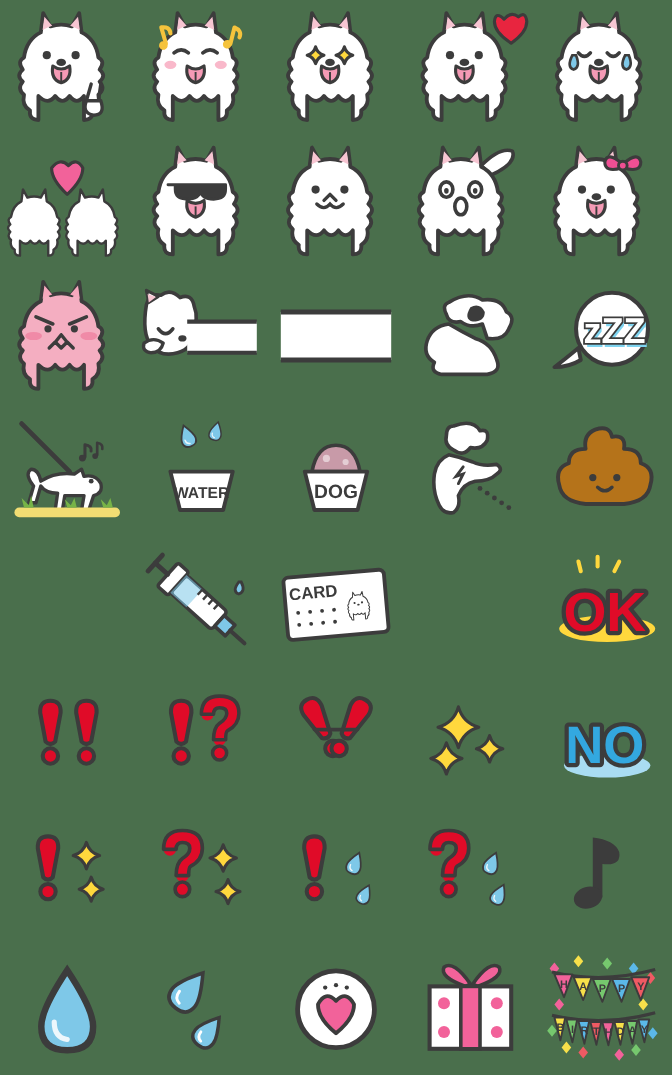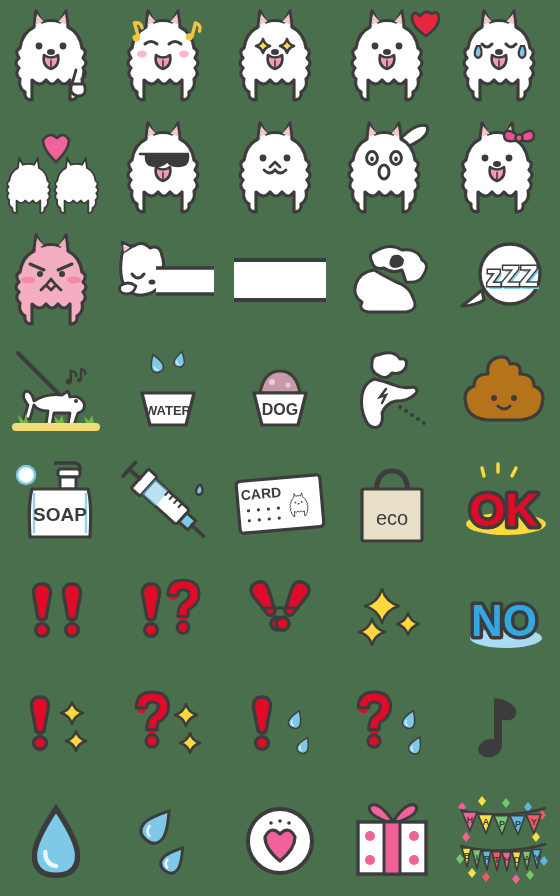--- a/index.html
+++ b/index.html
@@ -306,33 +306,20 @@
     <div class="cell" style="grid-area: 4 / 5;">
       <span>
         <svg width="84" height="76" viewBox="0 0 84 76">
           <path d="M34 4 Q46 0 48 10 Q60 8 58 20 Q72 20 72 32 Q84 36 80 50 Q78 64 58 66 L26 66 Q6 64 4 50 Q0 36 12 32 Q12 20 26 20 Q24 8 34 4 Z" fill="#b5731a" stroke="#3c3c3c" stroke-width="3.2" stroke-linejoin="round"></path>
           <circle cx="32" cy="44" r="3" fill="#3c3c3c"></circle>
           <circle cx="52" cy="44" r="3" fill="#3c3c3c"></circle>
           <path d="M36 52 Q42 58 48 52" fill="none" stroke="#3c3c3c" stroke-width="2.8" stroke-linecap="round"></path>
         </svg>
       </span>
     </div>
-    <div class="cell" style="grid-area: 5 / 1;">
-      <span>
-        <svg width="92" height="90" viewBox="0 0 92 90">
-          <circle cx="16" cy="16" r="9" fill="#fff" stroke="#7ec8e8" stroke-width="2.4"></circle>
-          <path d="M44 4 L64 4 Q70 4 70 10 Q70 14 64 14 L58 14 L58 26" fill="none" stroke="#3c3c3c" stroke-width="3.4" stroke-linejoin="round"></path>
-          <rect x="48" y="10" width="22" height="8" rx="3" fill="#fff" stroke="#3c3c3c" stroke-width="3"></rect>
-          <rect x="50" y="18" width="16" height="12" fill="#fff" stroke="#3c3c3c" stroke-width="3"></rect>
-          <path d="M22 30 L78 30 Q82 44 80 78 L20 78 Q18 44 22 30 Z" fill="#fff" stroke="#3c3c3c" stroke-width="3.2" stroke-linejoin="round"></path>
-          <path d="M24 34 L24 74 M76 34 L76 74" stroke="#7ec8e8" stroke-width="2.4" opacity=".8"></path>
-          <text x="50" y="62" text-anchor="middle" font-family="Liberation Sans, sans-serif" font-size="19" font-weight="bold" fill="#3c3c3c">SOAP</text>
-        </svg>
-      </span>
-    </div>
     <div class="cell" style="grid-area: 5 / 2;">
       <span>
         <svg width="90" height="86" viewBox="0 0 90 86">
           <g transform="translate(45,43) rotate(42)">
             <rect x="-26" y="-10" width="46" height="20" rx="3" fill="#fff" stroke="#3c3c3c" stroke-width="3"></rect>
             <rect x="-38" y="-13" width="12" height="26" rx="2" fill="#fff" stroke="#3c3c3c" stroke-width="3"></rect>
             <path d="M-38 0 L-52 0" stroke="#3c3c3c" stroke-width="4" stroke-linecap="round"></path>
             <path d="M-52 -9 L-52 9" stroke="#3c3c3c" stroke-width="4" stroke-linecap="round"></path>
             <rect x="-26" y="-10" width="18" height="20" fill="#7ec8e8" opacity=".55"></rect>
             <path d="M20 -6 L32 -6 L32 6 L20 6 Z" fill="#7ec8e8" stroke="#3c3c3c" stroke-width="3" stroke-linejoin="round"></path>
@@ -364,29 +351,20 @@
               <circle cx="36" cy="48" r="1.6"></circle>
               <circle cx="46" cy="48" r="1.6"></circle>
             </g>
             <g transform="translate(56,24) scale(0.26)">
               <path d="M32 14 L26 3 L24 19 Q12 25 10 40 Q4 43 9 50 Q3 55 9 60 Q4 66 10 71 Q8 80 15 84 Q14 92 22 92 L22 72 Q30 80 36 72 Q42 80 48 72 Q54 80 60 72 L60 92 Q68 92 67 84 Q74 80 72 71 Q78 66 73 60 Q79 55 73 50 Q78 43 72 40 Q70 25 58 19 L56 3 L50 14 Q41 11 32 14 Z" fill="#fff" stroke="#3c3c3c" stroke-width="3.2" stroke-linejoin="round"></path>
               <circle cx="29" cy="38" r="3.4" fill="#3c3c3c"></circle>
               <circle cx="53" cy="38" r="3.4" fill="#3c3c3c"></circle>
               <ellipse cx="41" cy="44" rx="4" ry="3" fill="#3c3c3c"></ellipse>
             </g>
           </g>
-        </svg>
-      </span>
-    </div>
-    <div class="cell" style="grid-area: 5 / 4;">
-      <span>
-        <svg width="84" height="86" viewBox="0 0 84 86">
-          <path d="M26 34 Q26 10 42 10 Q58 10 58 34" fill="none" stroke="#3c3c3c" stroke-width="5" stroke-linecap="round"></path>
-          <rect x="12" y="28" width="60" height="52" rx="2" fill="#e8e0c8" stroke="#3c3c3c" stroke-width="3.2"></rect>
-          <text x="42" y="64" text-anchor="middle" font-family="Liberation Sans, sans-serif" font-size="20" fill="#3c3c3c">eco</text>
         </svg>
       </span>
     </div>
     <div class="cell" style="grid-area: 5 / 5;">
       <span>
         <svg width="96" height="76" viewBox="0 0 96 76">
           <g stroke="#ffd83d" stroke-width="3.4" stroke-linecap="round">
             <path d="M28 10 L26 2"></path>
             <path d="M42 6 L42 -2"></path>
             <path d="M56 10 L60 2"></path>

